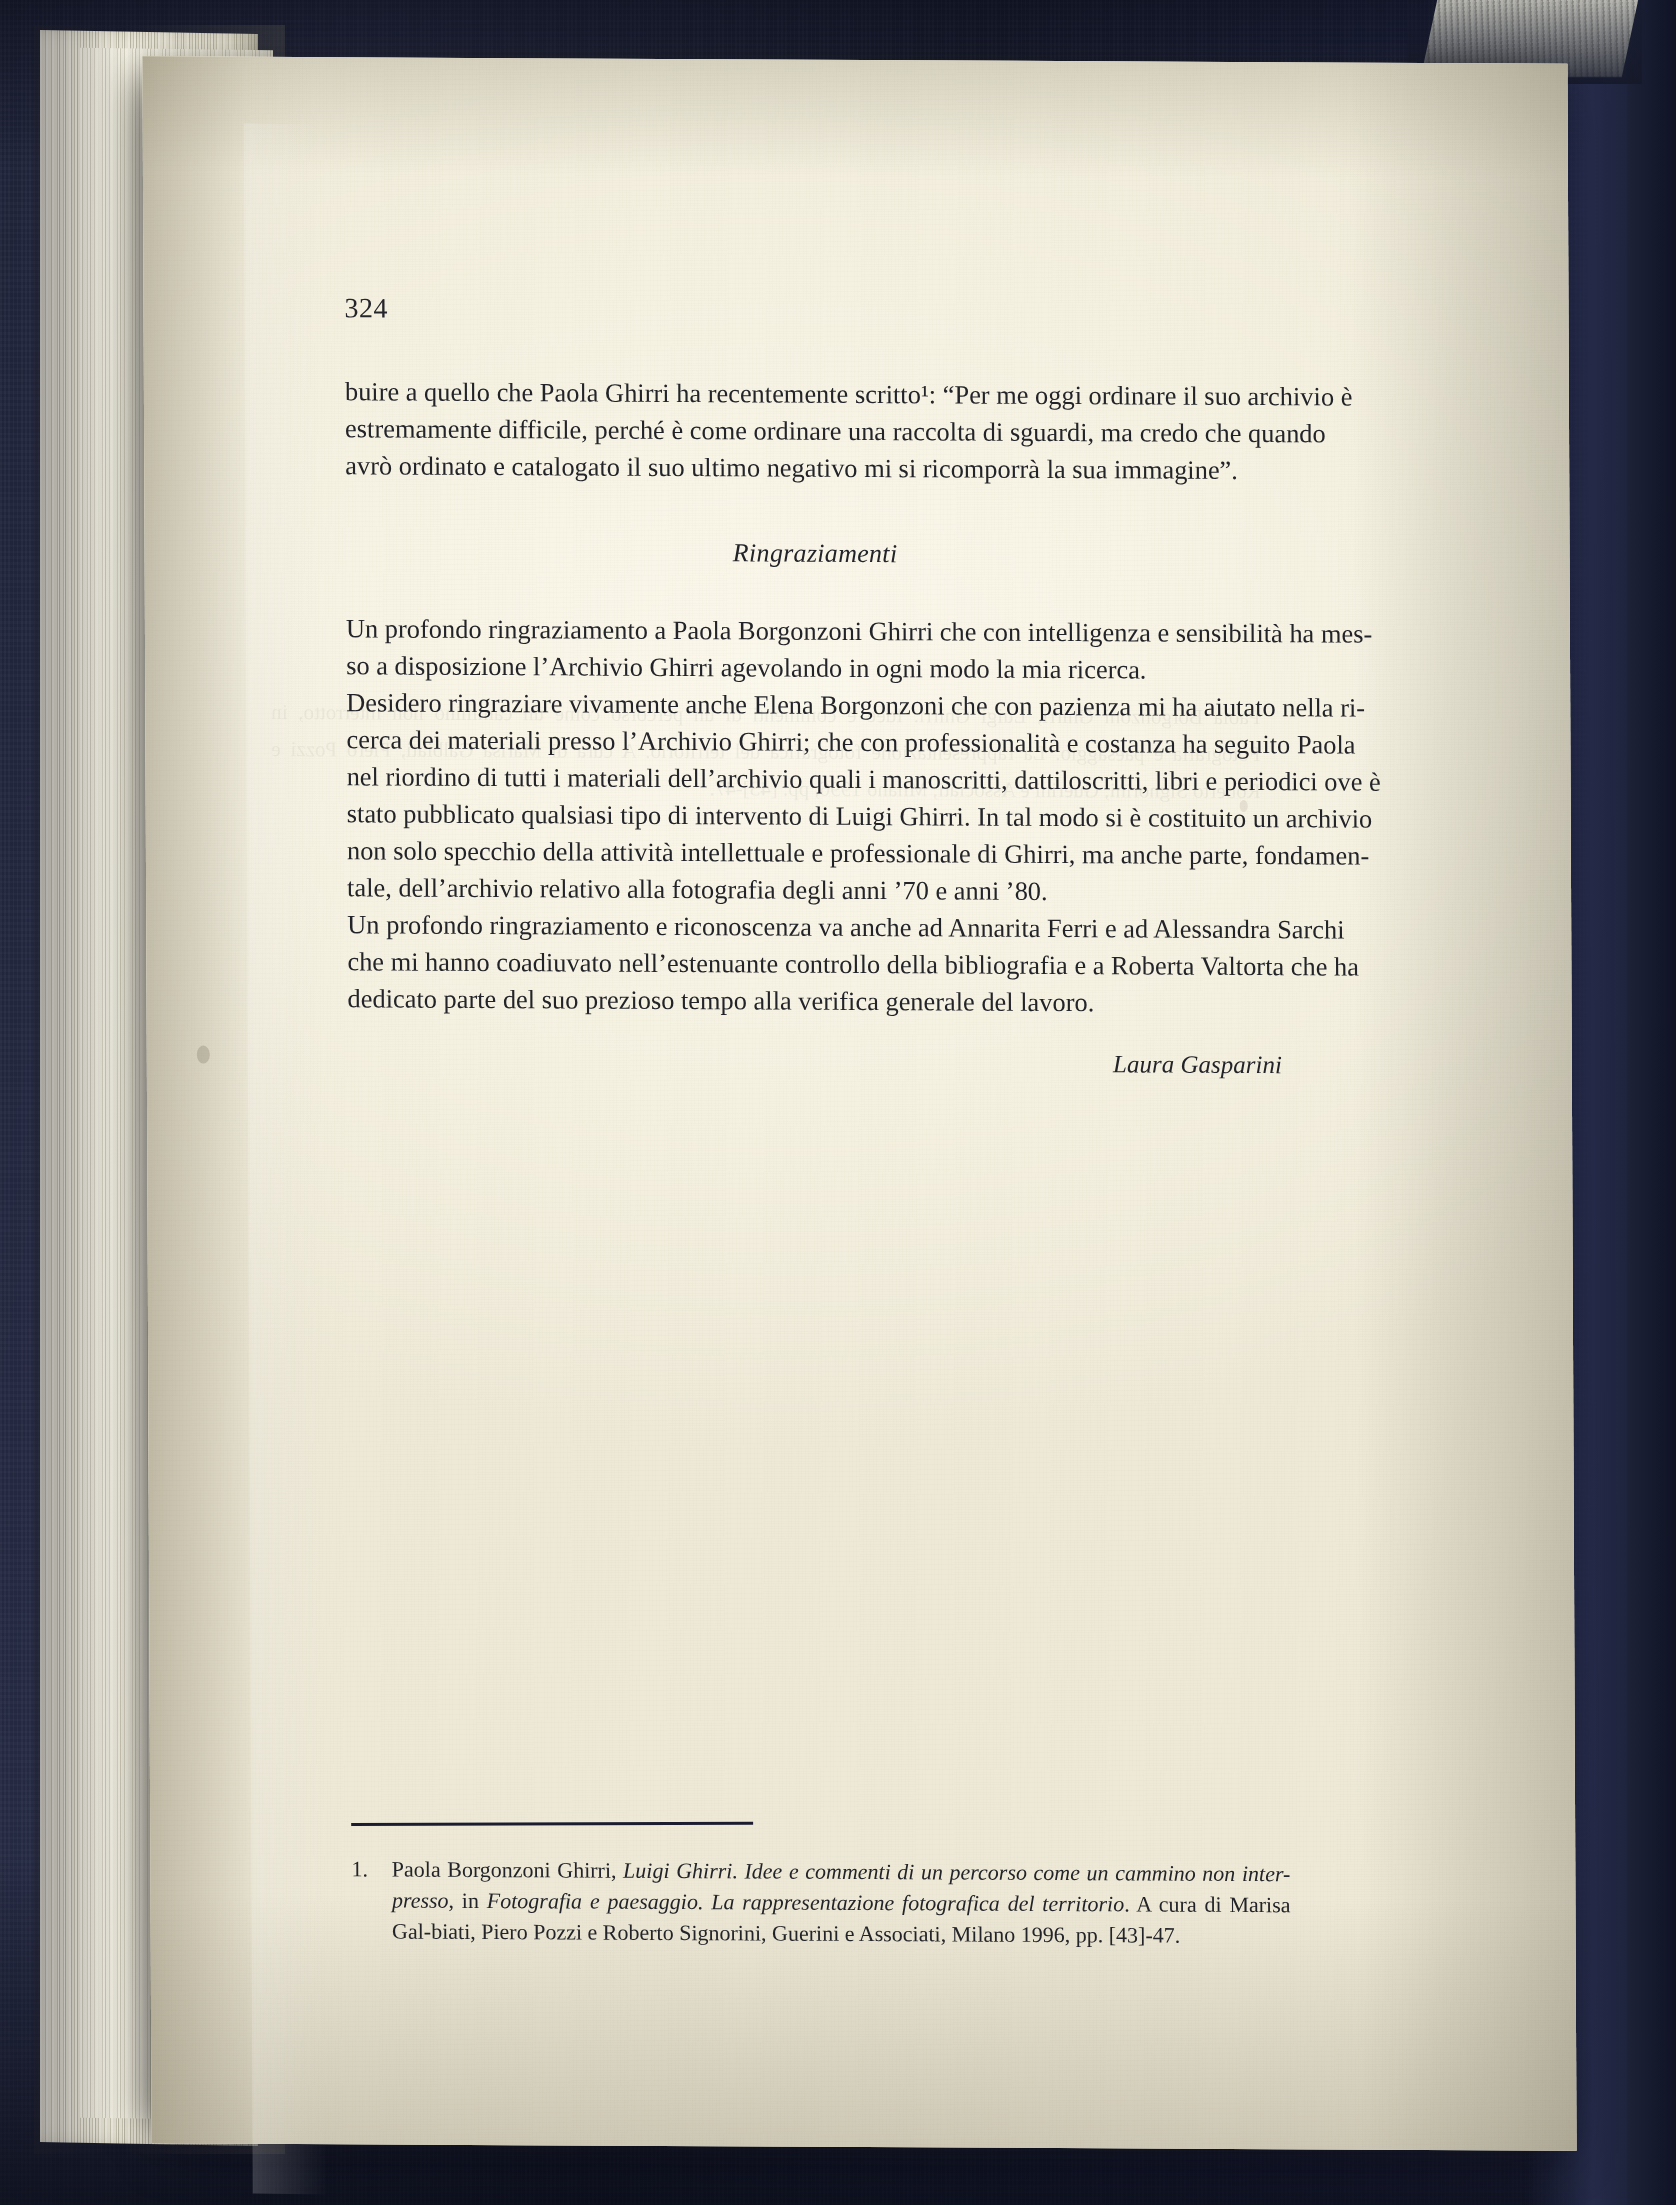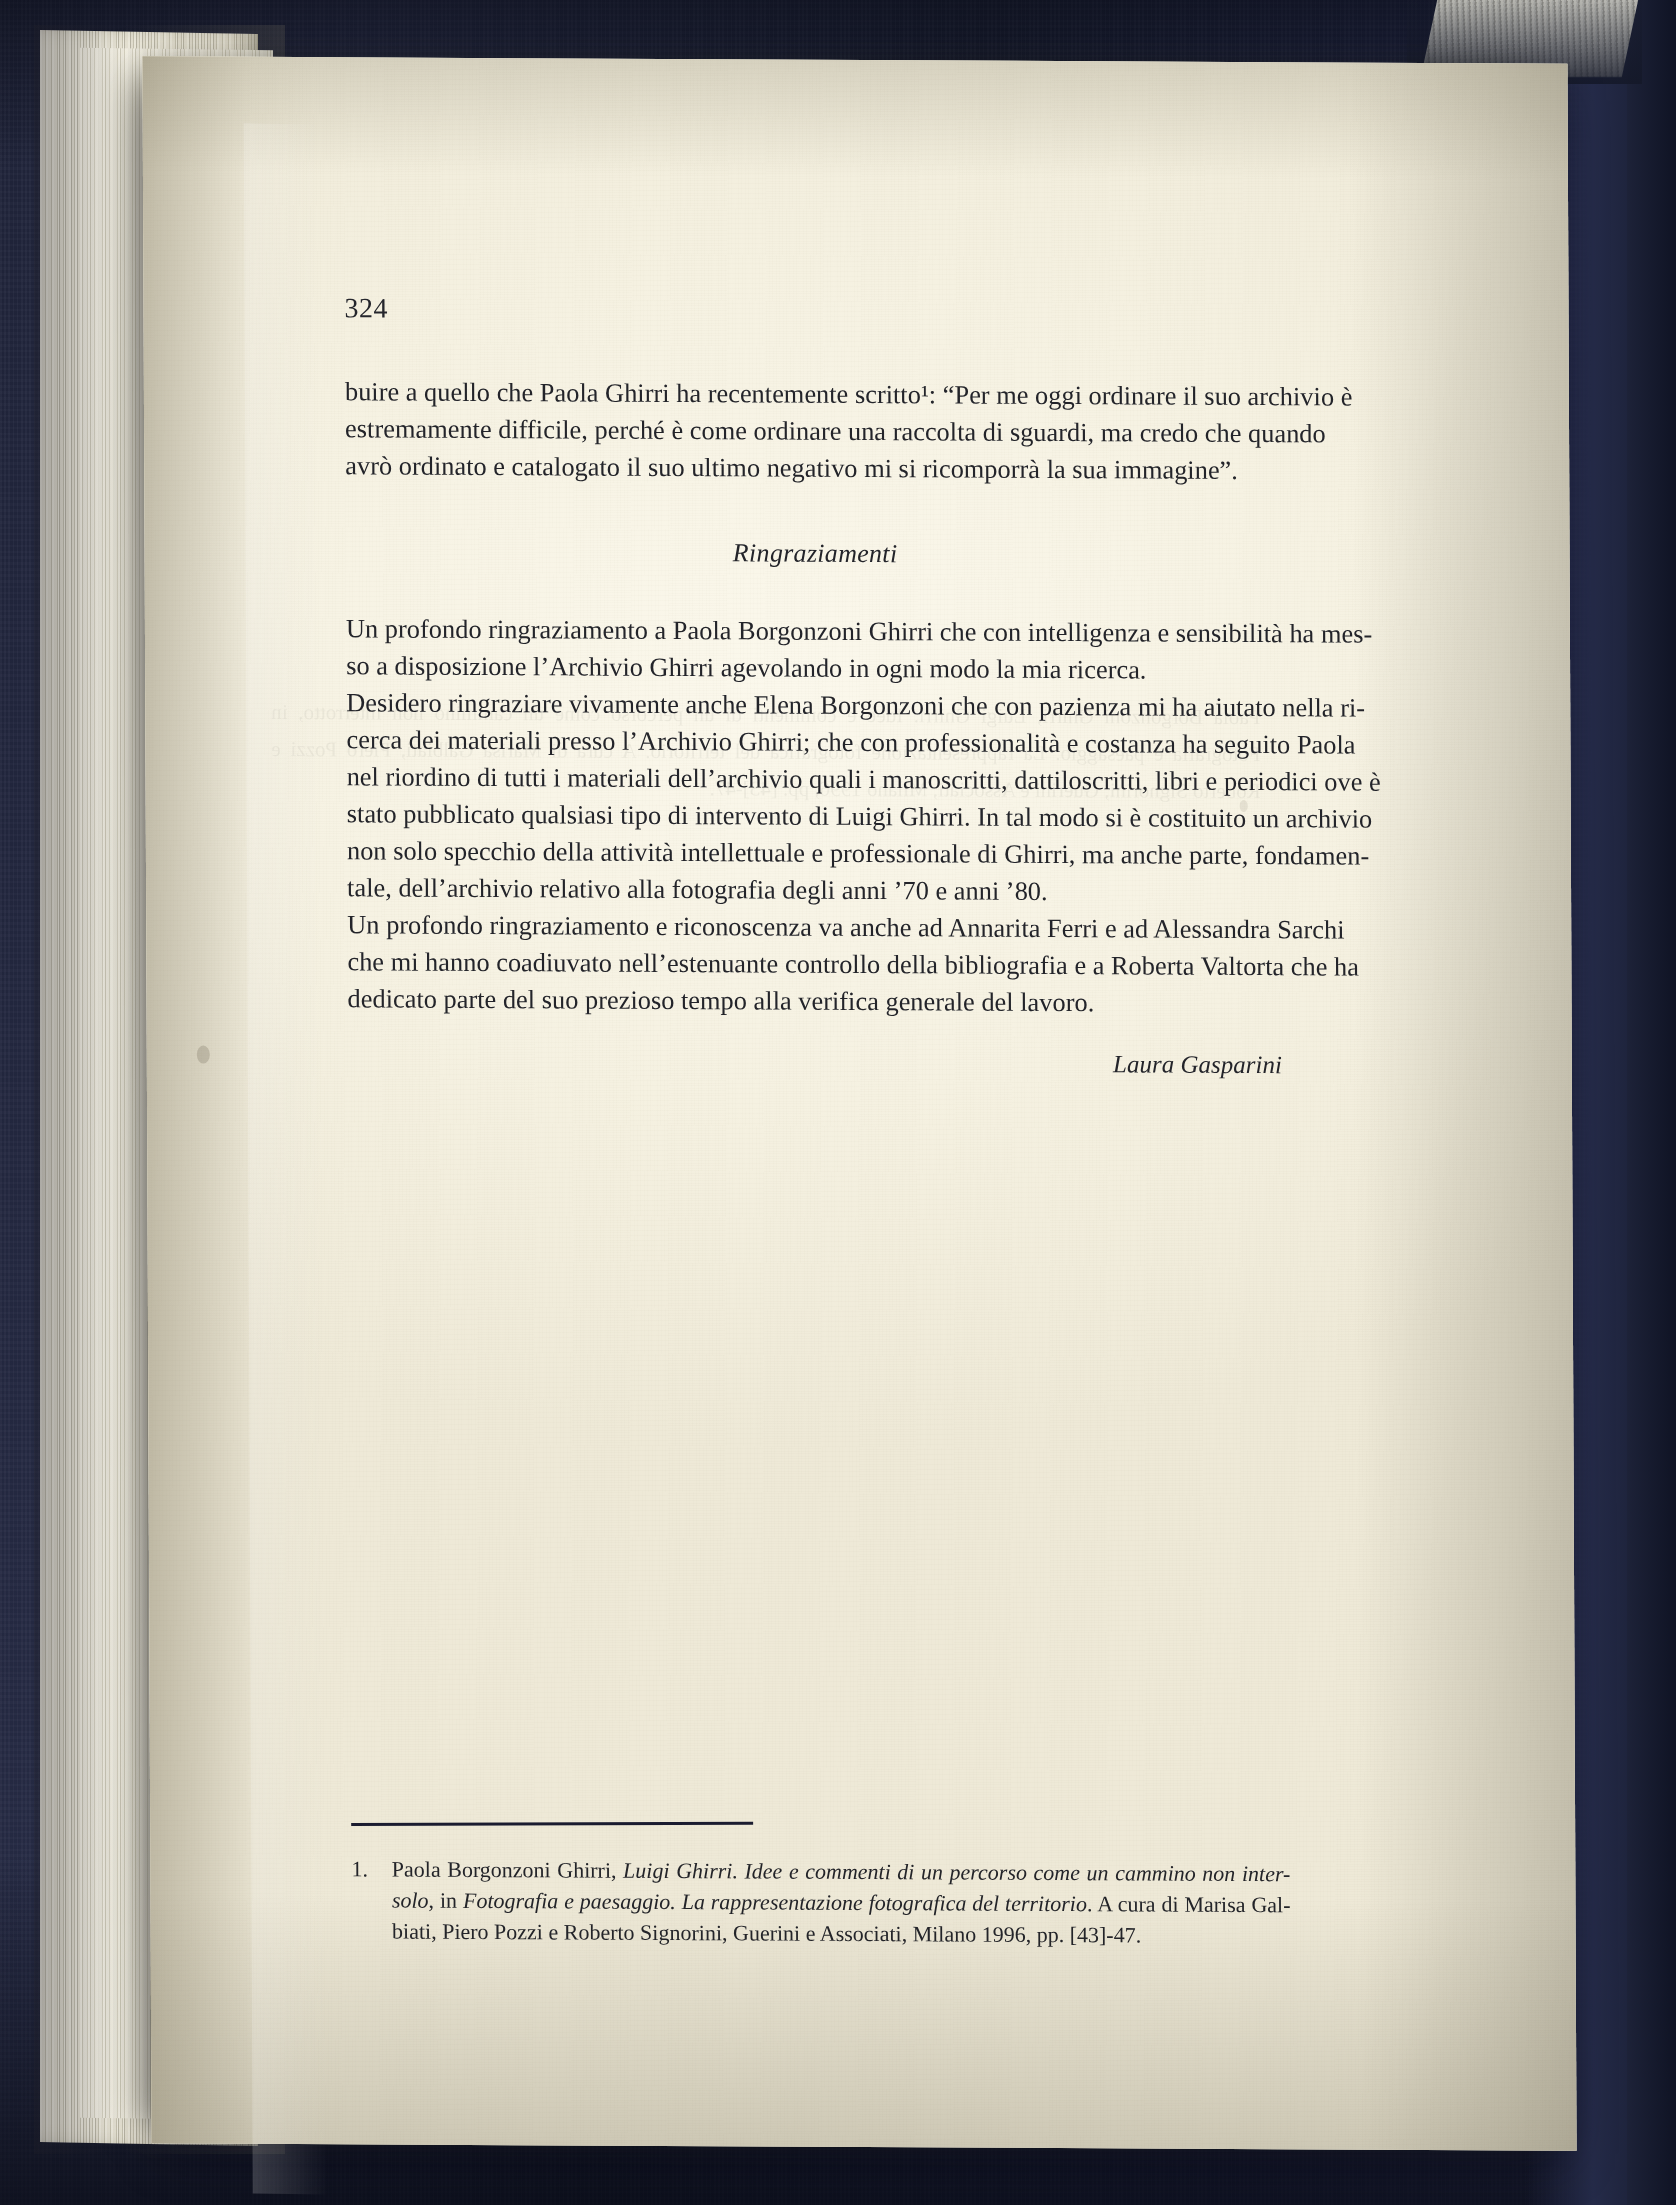--- a/index.html
+++ b/index.html
@@ -310,21 +310,21 @@
         <span>dedicato parte del suo prezioso tempo alla verifica generale del lavoro.</span>
       </div>
 
       <div class="signature">Laura Gasparini</div>
     </div>
 
     <div class="footnote-wrap">
       <div class="footnote-rule"></div>
       <div class="footnote">
         <div class="footnote-num">1.</div>
-        <div class="footnote-text"><span>Paola Borgonzoni Ghirri, </span><i>Luigi Ghirri. Idee e commenti di un percorso come un cammino non inter-</i><i>solo</i><span>, in </span><i>Fotografia e paesaggio. La rappresentazione fotografica del territorio</i><span>. A cura di Marisa Gal-</span><span>biati, Piero Pozzi e Roberto Signorini, Guerini e Associati, Milano 1996, pp. [43]-47.</span></div>
+        <div class="footnote-text"><span>Paola Borgonzoni Ghirri, </span><i>Luigi Ghirri. Idee e commenti di un percorso come un cammino non inter-</i><i>presso</i><span>, in </span><i>Fotografia e paesaggio. La rappresentazione fotografica del territorio</i><span>. A cura di Marisa Gal-</span><span>biati, Piero Pozzi e Roberto Signorini, Guerini e Associati, Milano 1996, pp. [43]-47.</span></div>
       </div>
     </div>
 
     <div class="curl"></div>
   </div>
 
 </div>
 
 
 </body></html>

